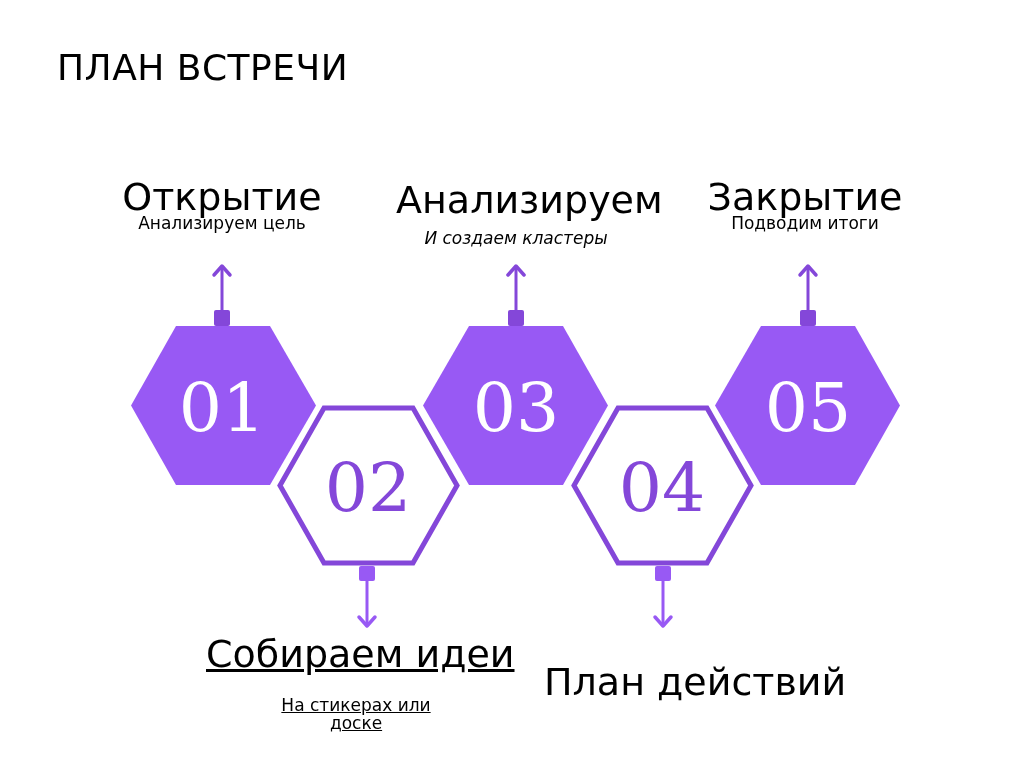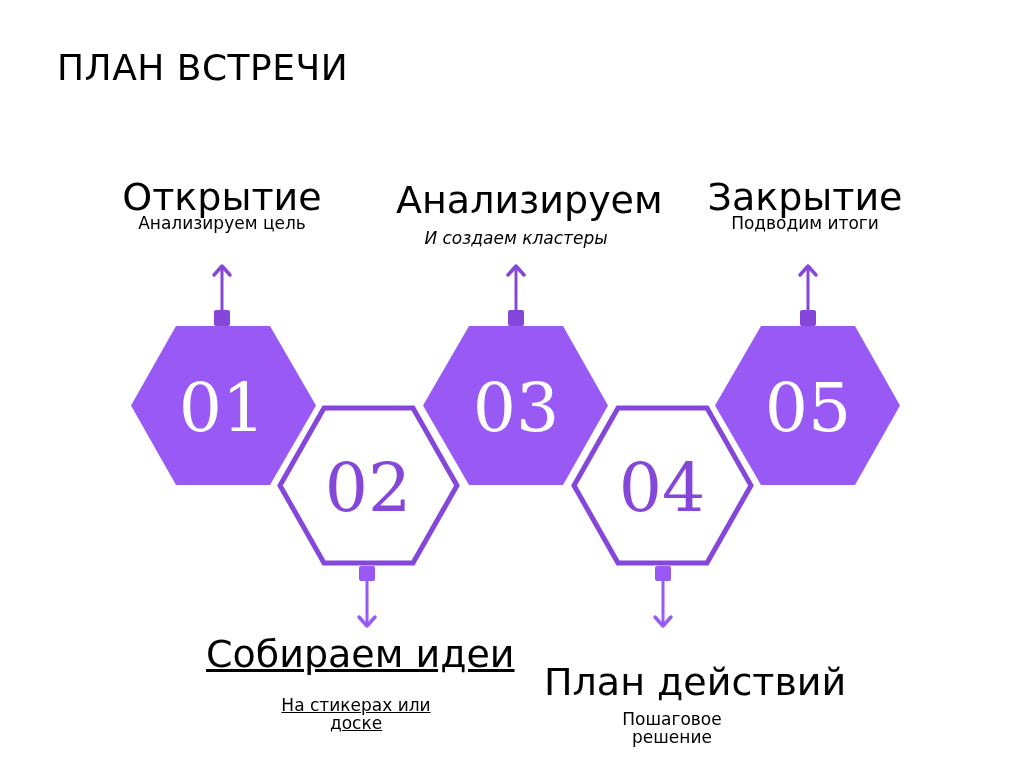--- a/index.html
+++ b/index.html
@@ -86,14 +86,13 @@
   <div class="sub" style="margin-top:0;">Подводим итоги</div>
 </div>
 
 <div class="label" style="left:206px; top:637px; width:280px;text-decoration:underline;">
   <div class="head">Собираем идеи</div>
   <div class="sub" style="width:180px; margin:25px auto 0 auto; position:relative; left:10px;">На стикерах или доске</div>
 </div>
 
 <div class="label" style="left:544px; top:637px; width:280px;margin-top:28px;">
   <div class="head">План действий</div>
-  <div class="sub" style="width:130px; margin:11px auto 0 auto; position:relative; left:-12px;">Пошаговое решение</div>
 </div>
 
 </body></html>

